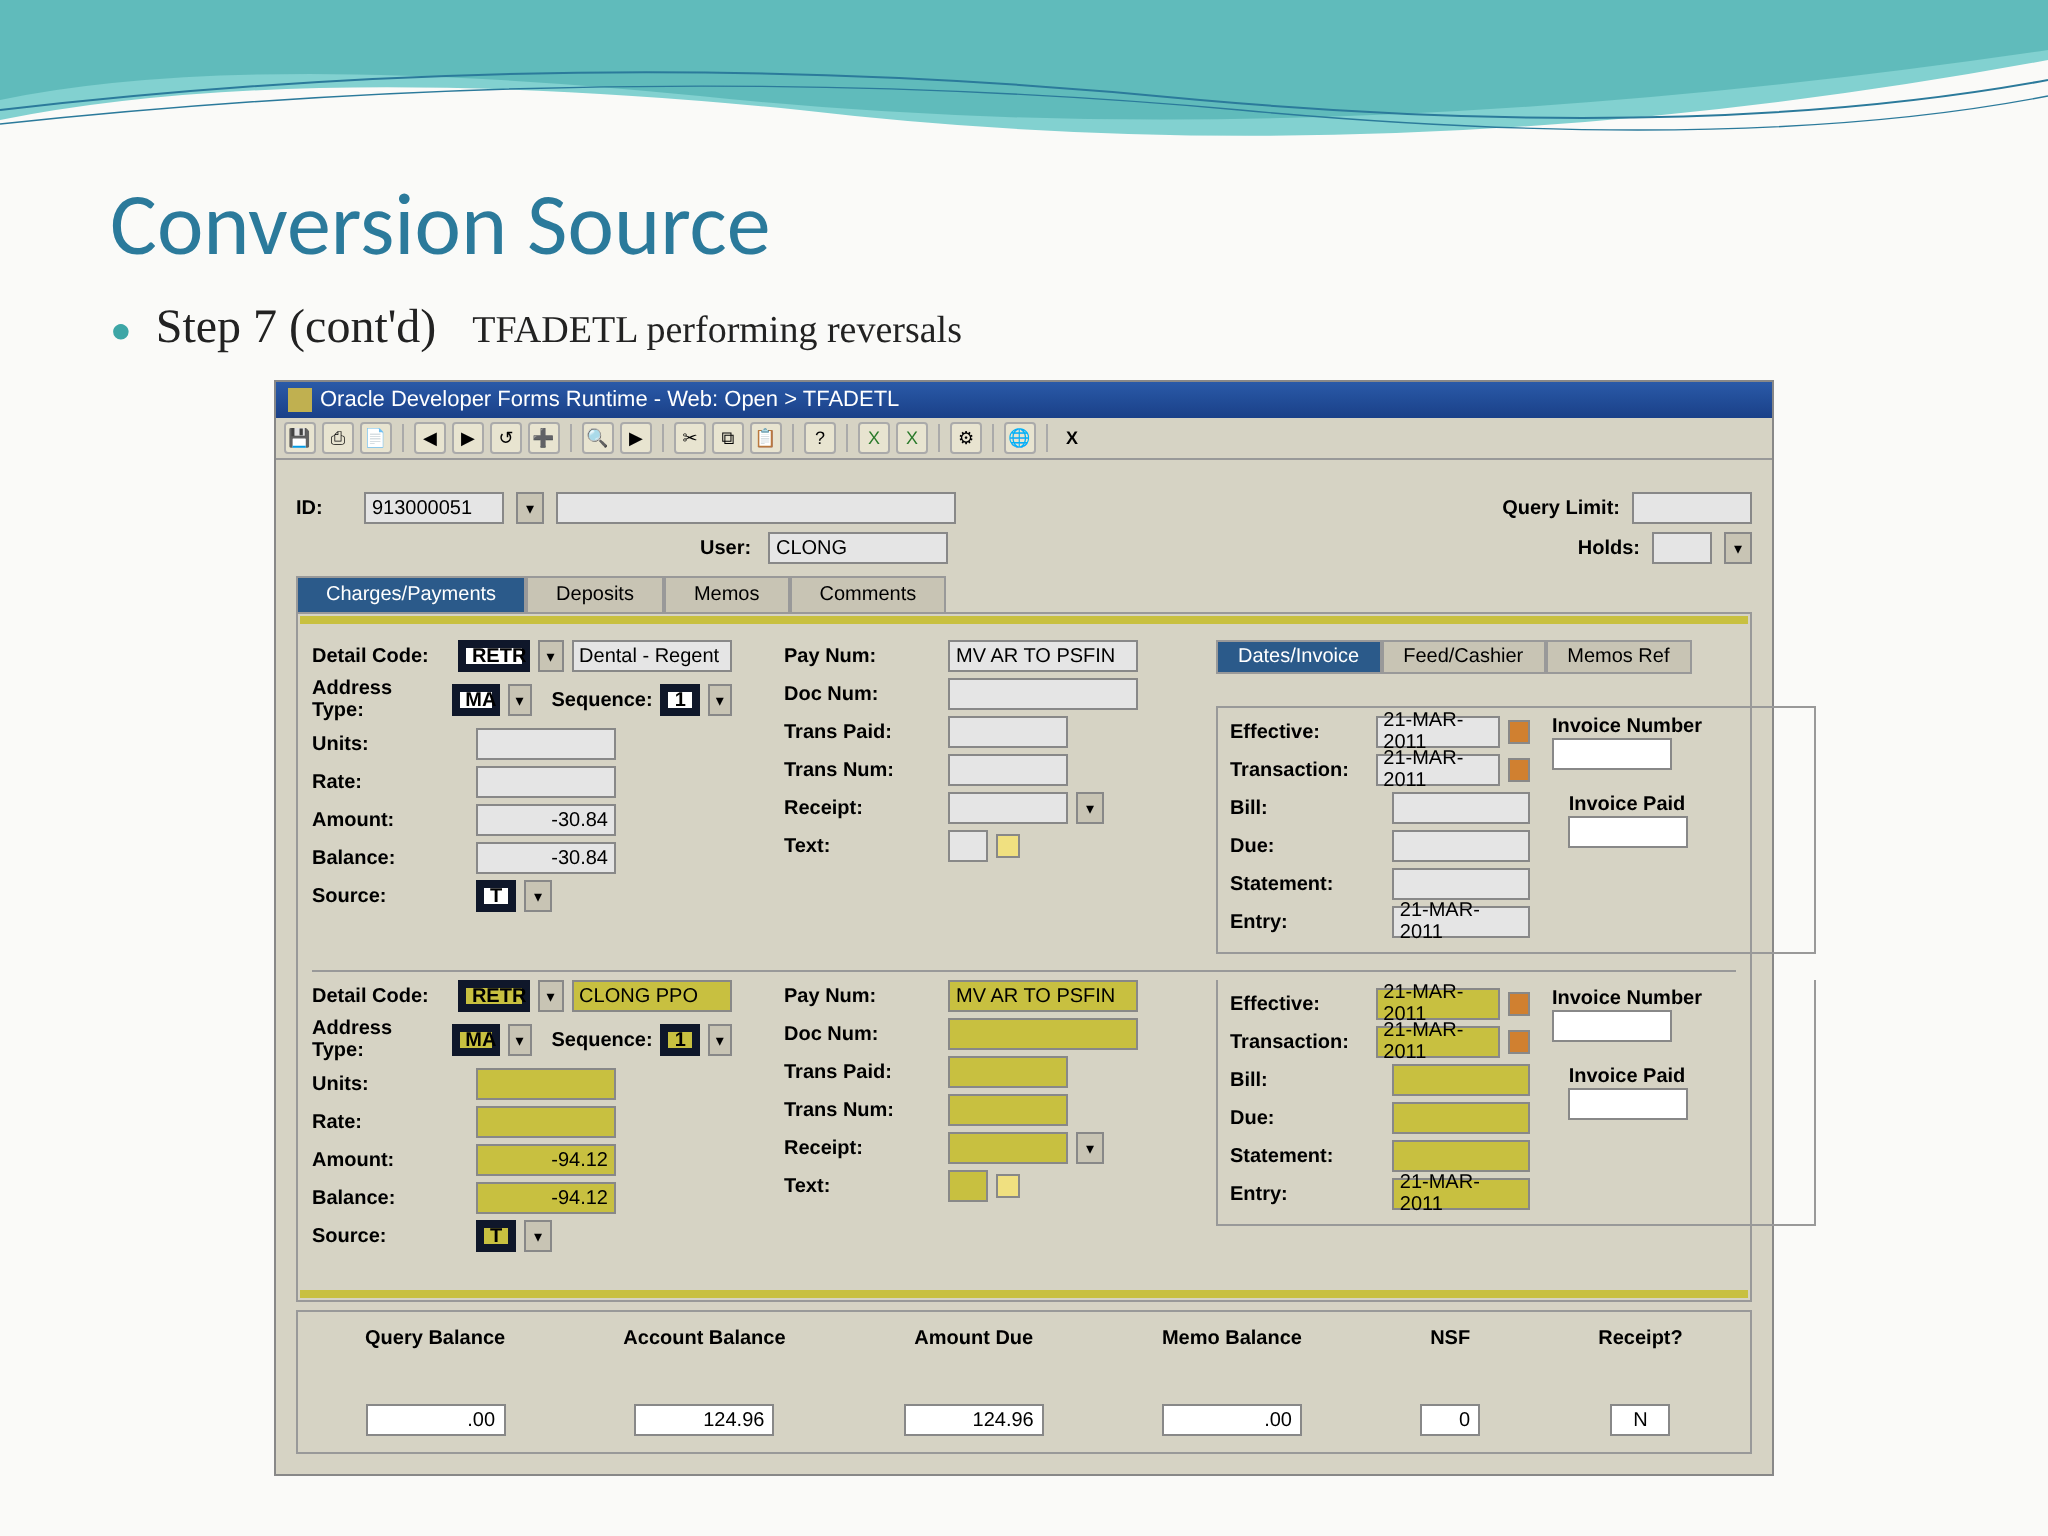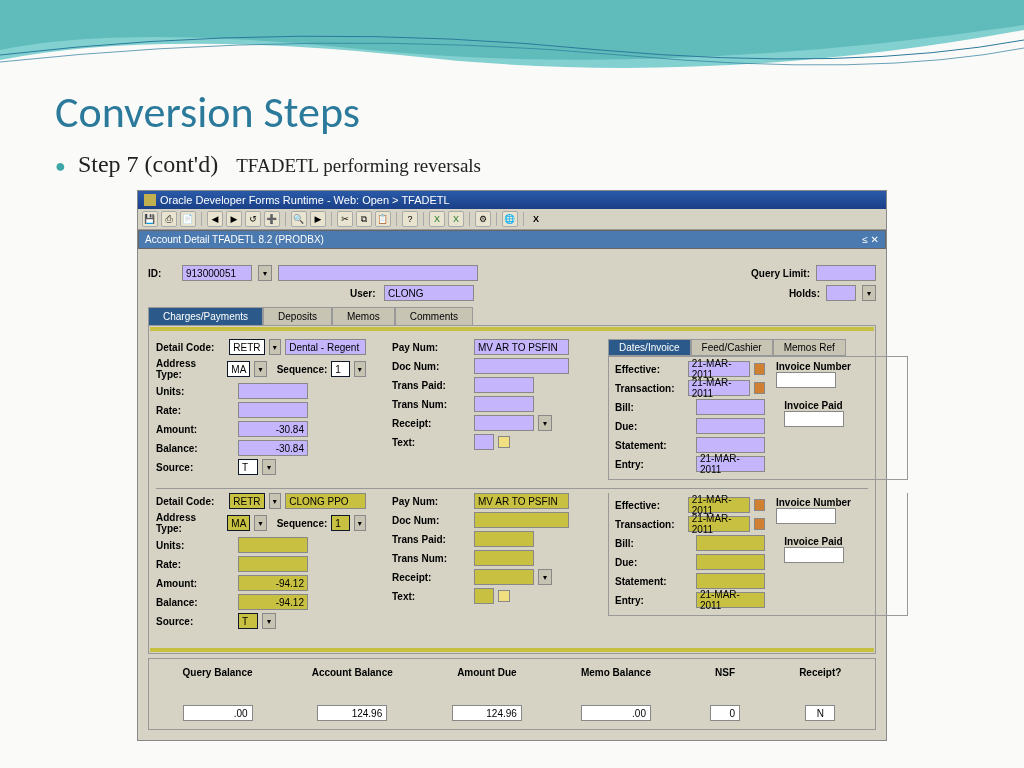--- a/index.html
+++ b/index.html
@@ -28,25 +28,25 @@
 .tabs { display: flex; gap: 0; margin-top: 6px; }
 .tab { padding: 3px 14px; background: #c8c4b4; border: 1px solid #999; border-bottom: none; cursor: pointer; }
 .tab.active { background: #2b5a8a; color: #fff; }
 .tab-body { border: 1px solid #999; background: #d6d3c4; padding: 1px; }
 .yellow-bar { height: 4px; background: #c8c040; }
 .records-area { background: #d6d3c4; padding: 8px 6px; }
 .record { display: grid; grid-template-columns: 210px 190px 300px; gap: 26px; margin-bottom: 8px; position: relative; }
 .record.highlight .inp, .record.highlight .inp-sm { background: #c8c040; }
 .fld-row { display: flex; align-items: center; margin-bottom: 3px; gap: 4px; }
 .fld-lbl { font-weight: bold; width: 78px; font-size: 10px; }
-.inp { background: #c4b5fd; border: 1px solid #888; height: 16px; padding: 0 3px; font-size: 10px; display: inline-flex; align-items: center; }
-.inp-sm { background: #fff; border: 1px solid #0f172a; height: 16px; width: 36px; padding: 0 3px; font-size: 10px; display: inline-flex; align-items: center; }
+.inp { background: #e5e5e5; border: 1px solid #888; height: 16px; padding: 0 3px; font-size: 10px; display: inline-flex; align-items: center; }
+.inp-sm { background: #fff; border: 4px solid #0f172a; height: 16px; width: 36px; padding: 0 3px; font-size: 10px; display: inline-flex; align-items: center; font-weight: bold; }
 .dd-btn { width: 14px; height: 16px; background: #c8c4b4; border: 1px solid #888; display: inline-flex; align-items: center; justify-content: center; font-size: 8px; }
 .right-block { border: 1px solid #999; padding: 4px 6px; display: grid; grid-template-columns: 150px 85px; gap: 6px; }
-.right-tabs { display: flex; gap: 0; margin-bottom: 0; }
+.right-tabs { display: flex; gap: 0; margin-bottom: 16px; }
 .right-tab { padding: 2px 10px; background: #c8c4b4; border: 1px solid #999; font-size: 10px; cursor: pointer; }
 .right-tab.active { background: #2b5a8a; color: #fff; }
 .inv-col { display: flex; flex-direction: column; gap: 12px; align-items: center; }
 .inv-lbl { font-weight: bold; font-size: 10px; text-align: center; }
 .inv-inp { background: #fff; border: 1px solid #888; height: 16px; width: 60px; }
 .divider { border-top: 1px solid #999; margin: 4px 0; }
 .footer-row { display: flex; justify-content: space-around; padding: 8px 4px; border: 1px solid #999; background: #d6d3c4; margin-top: 4px; }
 .footer-item { text-align: center; }
 .footer-lbl { font-weight: bold; font-size: 10px; margin-bottom: 2px; }
 .footer-val { background: #fff; border: 1px solid #888; height: 16px; padding: 0 4px; font-size: 10px; display: inline-flex; align-items: center; justify-content: flex-end; min-width: 70px; margin-top: 25px; }
@@ -59,21 +59,21 @@
 <div class="wave-bg">
 <svg viewBox="0 0 1024 110" preserveAspectRatio="none">
   <path d="M0,0 L1024,0 L1024,30 Q700,90 400,55 Q150,30 0,60 Z" fill="#6cc9c9" opacity="0.85"></path>
   <path d="M0,0 L1024,0 L1024,25 Q650,80 350,48 Q120,25 0,50 Z" fill="#3da6a6" opacity="0.5"></path>
   <path d="M0,55 Q300,20 600,50 Q850,72 1024,40" stroke="#2b7a9b" stroke-width="1" fill="none"></path>
   <path d="M0,62 Q320,28 620,55 Q870,78 1024,48" stroke="#2b7a9b" stroke-width="0.7" fill="none"></path>
 </svg>
 </div>
 
 <div class="slide">
-  <div class="slide-title">Conversion Steps</div>
+  <div class="slide-title">Conversion Source</div>
   <div class="bullet-line">
     <span class="bullet-dot">●</span>
     <span class="step-label">Step 7 (cont'd)</span>
     <span class="step-sub">TFADETL performing reversals</span>
   </div>
 
   <div class="screenshot">
     <div class="win-titlebar">
       <span class="icon-sq"></span>
       <span>Oracle Developer Forms Runtime - Web: Open &gt; TFADETL</span>
@@ -98,24 +98,20 @@
       <span class="tb-btn">?</span>
       <span class="tb-sep"></span>
       <span class="tb-btn" style="color:#2a7a2a">X</span>
       <span class="tb-btn" style="color:#2a7a2a">X</span>
       <span class="tb-sep"></span>
       <span class="tb-btn">⚙</span>
       <span class="tb-sep"></span>
       <span class="tb-btn">🌐</span>
       <span class="tb-sep"></span>
       <span class="tb-btn" style="width:14px;font-weight:bold;background:none;border:none">X</span>
-    </div>
-    <div class="subform-title">
-      <span>Account Detail  TFADETL  8.2  (PRODBX)</span>
-      <span>≤ ✕</span>
     </div>
     <div class="form-body">
       <div class="id-row">
         <span class="lbl">ID:</span>
         <span class="inp" style="width:70px">913000051</span>
         <span class="dd-btn">▾</span>
         <span class="inp" style="width:200px"></span>
         <span class="spacer"></span>
         <span class="lbl" style="width:auto">Query Limit:</span>
         <span class="inp" style="width:60px"></span>

